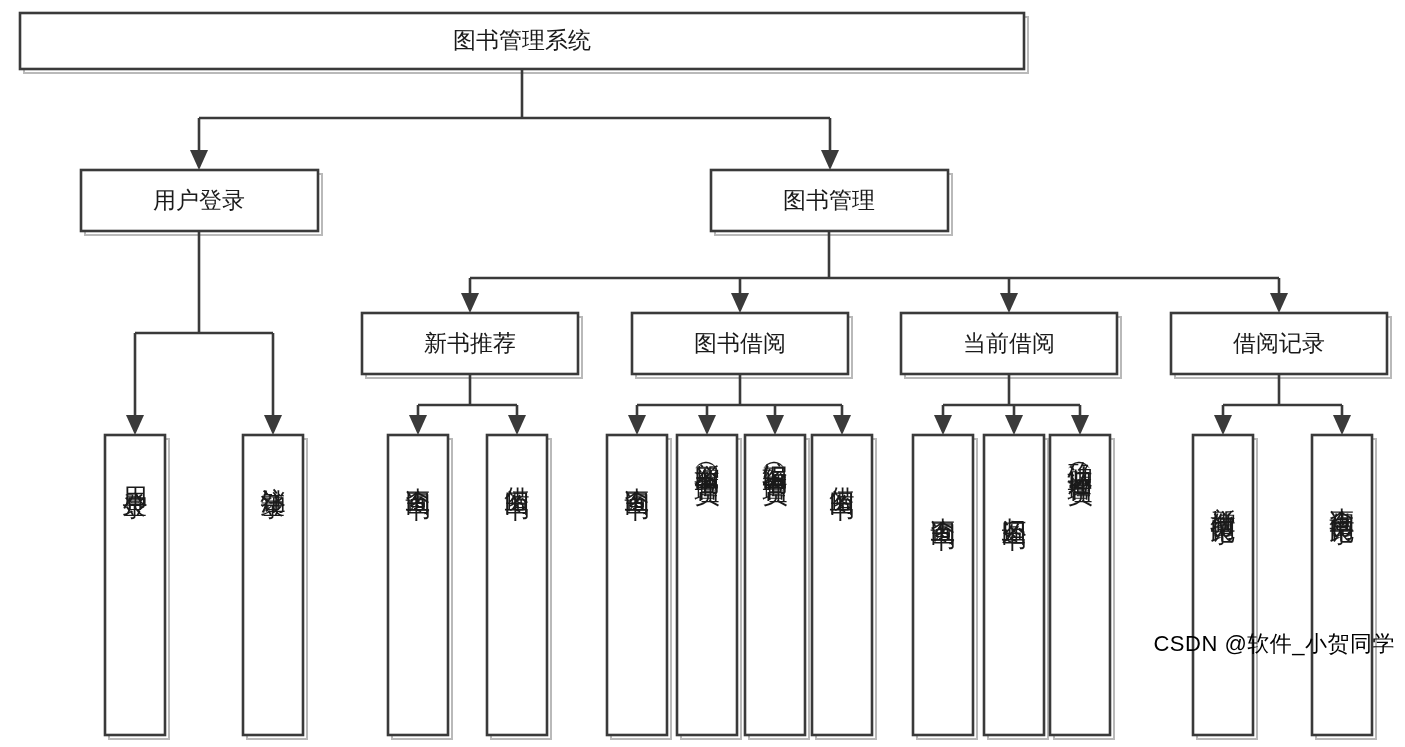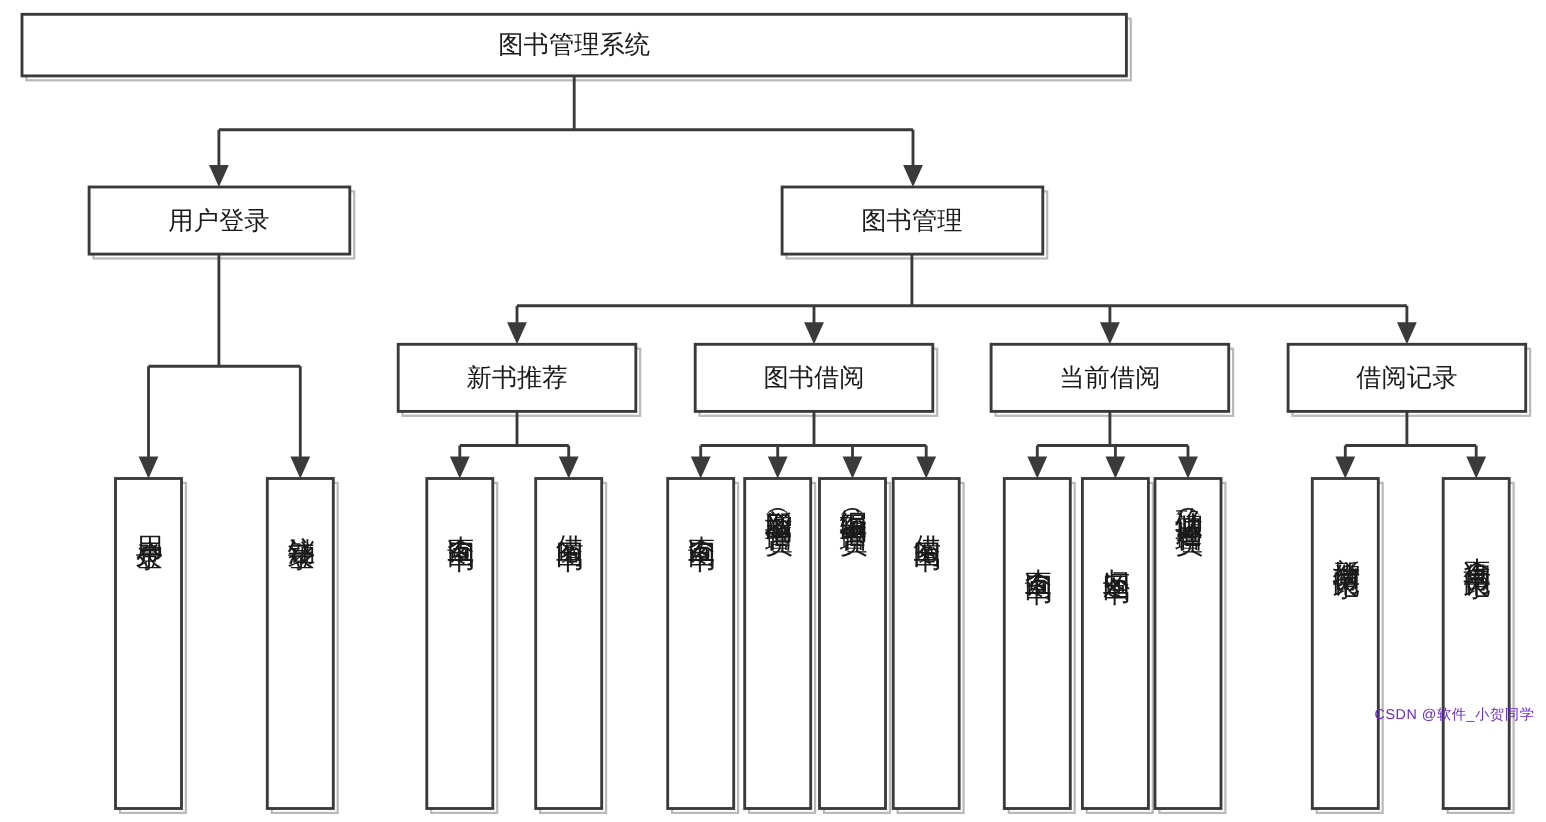--- a/index.html
+++ b/index.html
@@ -70,22 +70,22 @@
     line-height: 1;
     letter-spacing: 3px;
     color: #1a1a1a;
     white-space: nowrap;
   }
   .watermark {
     position: absolute;
     right: 10px;
     bottom: 4px;
     font-family: "Liberation Sans", "DejaVu Sans", sans-serif;
-    font-size: 13px;
-    color: #6d28d9;
+    font-size: 22px;
+    color: #000000;
     letter-spacing: 0.5px;
     white-space: nowrap;
     user-select: none;
   }
 </style>
 </head>
 <body>
 
 <div id="diagram-root">
 

